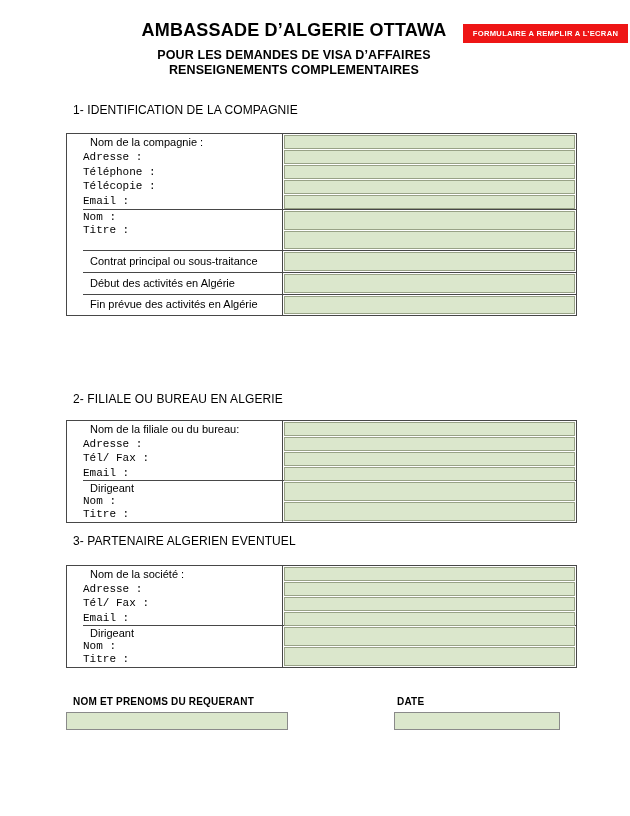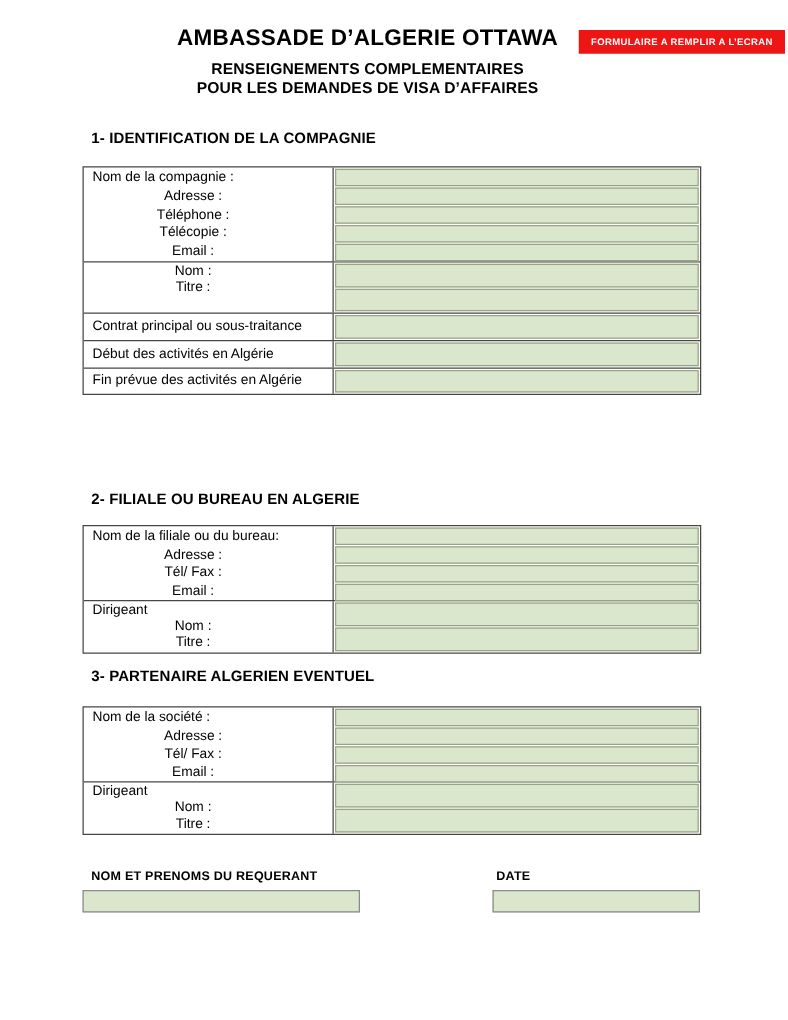--- a/index.html
+++ b/index.html
@@ -24,39 +24,39 @@
   .title{
     position:absolute;left:66px;top:20px;width:456px;text-align:center;
     font-size:18px;font-weight:bold;letter-spacing:.2px;
   }
   .subtitle{
     position:absolute;left:66px;top:48px;width:456px;text-align:center;
     font-size:12.5px;font-weight:bold;line-height:15px;letter-spacing:.1px;
   }
   
   .sec-heading{
-    position:absolute;left:73px;font-size:12px;font-weight:bold;letter-spacing:.1px;
+    position:absolute;left:73px;font-size:12px;font-weight:normal;letter-spacing:.1px;
   }
   .s1{top:103px}.s2{top:392px}.s3{top:534px}
   
   .table{
     position:absolute;left:66px;width:493px;border:1px solid var(--line);
-    box-sizing:content-box;background:#fff;
+    box-sizing:content-box;background:#fff;padding-left:16px;
   }
   .t1{top:133px}.t2{top:420px}.t3{top:565px}
   .block{display:flex;border-bottom:1px solid var(--line);box-sizing:border-box;}
   .block:last-child{border-bottom:none;}
   .lcell{
     width:200px;min-width:200px;border-right:1px solid var(--line);
     box-sizing:border-box;display:flex;flex-direction:column;padding:1px 0;
   }
   .rcell{flex:1;display:flex;flex-direction:column;padding:1px;gap:1px;}
   .lab{font-size:11px;color:#000;}
   .lab.left{text-align:left;padding-left:7px;}
-  .lab.right{text-align:center;padding-right:24px;}
+  .lab.right{text-align:left;padding-right:24px;font-family:Liberation Mono, monospace;}
   .rows5 .lab{line-height:14.8px;}
   .rows4 .lab{line-height:14.5px;}
   .rows3 .lab{line-height:13px;}
   .single .lab{line-height:19px;}
   .topalign .lab{line-height:14px;padding-top:2px;}
   .pdf-field{
     flex:1;width:100%;box-sizing:border-box;
     background:var(--green);border:1px solid var(--fieldborder);
     font:11px "Liberation Sans",sans-serif;padding:0 3px;outline:none;
     border-radius:0;resize:none;display:block;
@@ -74,22 +74,22 @@
   .fb-date{left:394px;width:166px}
 </style>
 </head>
 <body>
 
 <div class="page">
 
   <div class="badge">FORMULAIRE A REMPLIR A L’ECRAN</div>
   <div class="title">AMBASSADE D’ALGERIE OTTAWA</div>
   <div class="subtitle">
+    <div>POUR LES DEMANDES DE VISA D’AFFAIRES</div>
     <div>RENSEIGNEMENTS COMPLEMENTAIRES</div>
-    <div>POUR LES DEMANDES DE VISA D’AFFAIRES</div>
   </div>
 
   <div class="sec-heading s1">1- IDENTIFICATION DE LA COMPAGNIE</div>
   <div class="table t1">
 
     <div class="block rows5" style="height:76px">
       <div class="lcell">
         <div class="lab left">Nom de la compagnie :</div>
         <div class="lab right">Adresse :</div>
         <div class="lab right">Téléphone :</div>

